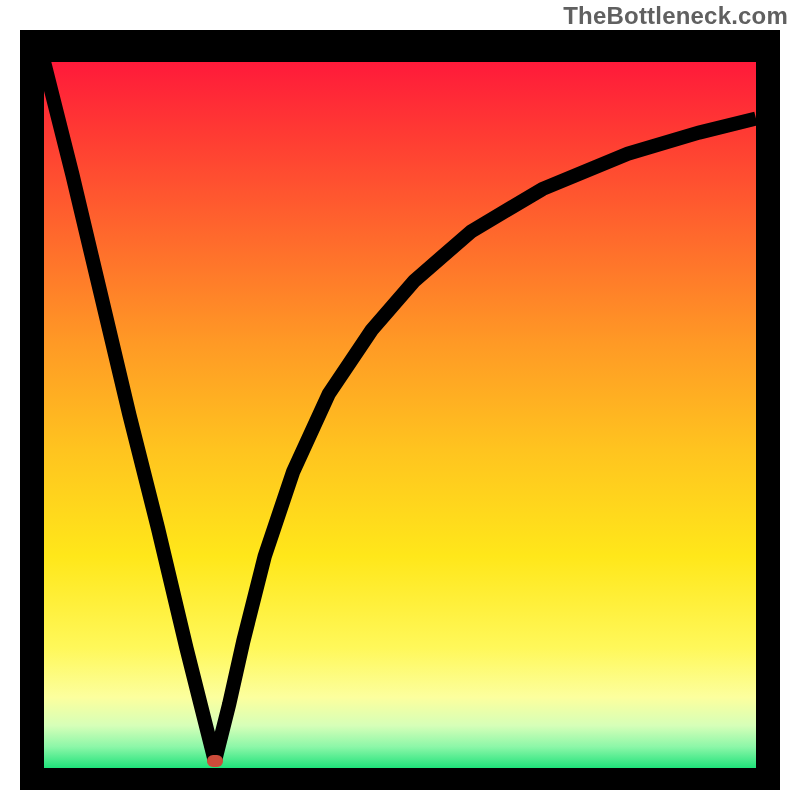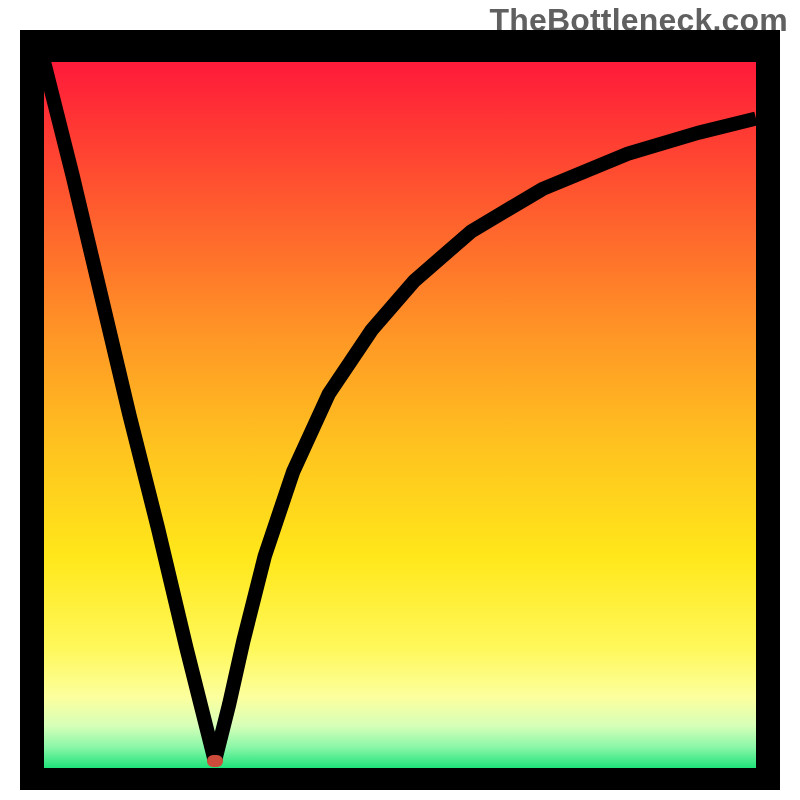--- a/index.html
+++ b/index.html
@@ -1,21 +1,21 @@
 <!DOCTYPE html>
 <html><head>
 <meta charset="utf-8">
 <style>
   * { margin: 0; padding: 0; box-sizing: border-box; }
   html, body { width: 800px; height: 800px; overflow: hidden; background: #fff; font-family: Arial, Helvetica, sans-serif; }
   .stage { position: relative; width: 800px; height: 800px; }
   .watermark {
     position: absolute;
     top: 2px; right: 12px;
-    font-size: 32px; font-weight: 600;
+    font-size: 24px; font-weight: 600;
     color: #606060;
     letter-spacing: 0.2px;
   }
   .frame {
     position: absolute;
     left: 20px; top: 30px;
     width: 760px; height: 760px;
     background: #000;
   }
   .plot {

